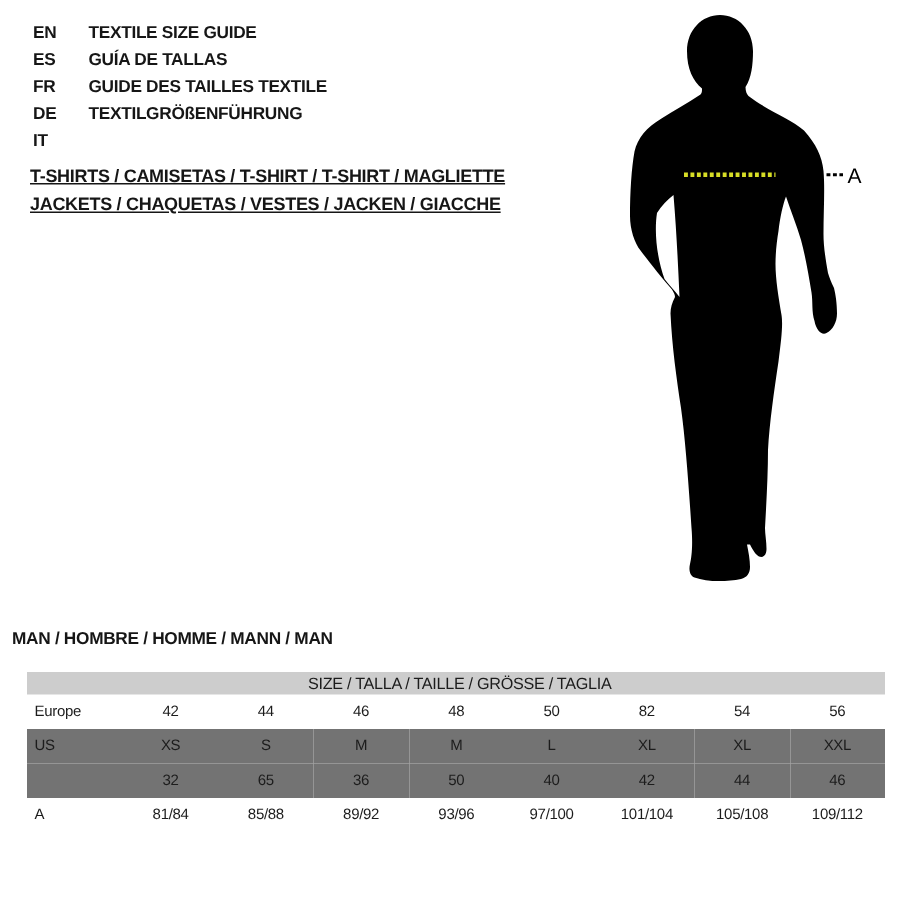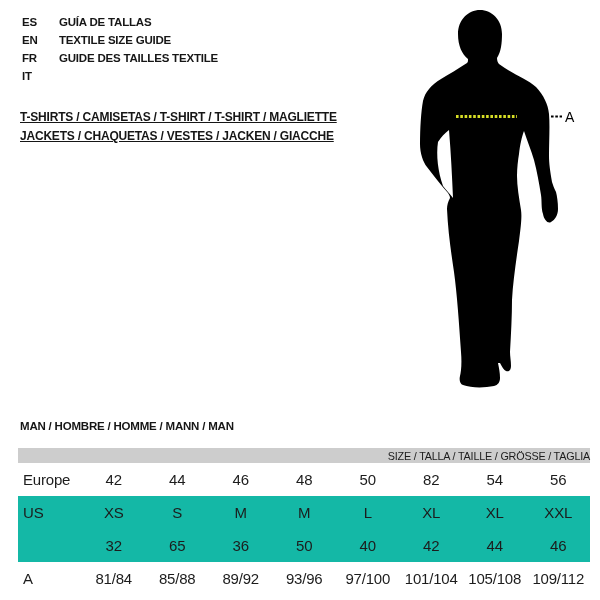--- a/index.html
+++ b/index.html
@@ -11,52 +11,56 @@
   .lang-list{position:absolute;left:22px;top:13px;}
   .lang-row{display:flex;height:18px;align-items:center;}
   .lang-code{width:37px;font-size:11.5px;font-weight:bold;letter-spacing:-0.2px;}
   .lang-label{font-size:11.5px;font-weight:bold;letter-spacing:-0.2px;white-space:nowrap;}
   
   .category-block{position:absolute;left:20px;top:108px;text-decoration:underline;}
   .category-line{font-size:12px;font-weight:bold;letter-spacing:-0.2px;line-height:18.5px;white-space:nowrap;}
   
   .figure-wrap{position:absolute;left:405px;top:5px;width:175px;height:390px;}
   
-  .section-title{position:absolute;left:20px;top:420px;font-size:11.5px;font-weight:bold;letter-spacing:-0.2px;}
+  .section-title{position:absolute;left:8px;top:420px;font-size:11.5px;font-weight:bold;letter-spacing:-0.2px;}
   
   .size-table{position:absolute;left:18px;top:448px;width:572px;border-collapse:collapse;table-layout:fixed;}
   .size-table th{
-    background:#cdcdcd;text-align:right;font-weight:normal;font-size:10.8px;
+    background:#cdcdcd;text-align:center;font-weight:normal;font-size:10.8px;
     letter-spacing:-0.2px;padding:1px 0 1px 5px;height:13px;color:#1c1c1c;
   }
   .size-table td{
-    font-size:15px;letter-spacing:-0.2px;text-align:center;height:33px;padding:0;color:#1c1c1c;
+    font-size:10px;letter-spacing:-0.2px;text-align:center;height:23px;padding:0;color:#1c1c1c;
   }
   .size-table td.row-label{text-align:left;padding-left:5px;}
-  .size-table tr.band td{background:#14b8a6;}
+  .size-table tr.band td{background:#737373;}
   
   .footnote{position:absolute;left:20px;top:550px;font-size:11.5px;font-weight:bold;letter-spacing:-0.2px;}
 </style>
 </head>
 <body>
 
 <div id="canvas">
 
   <div class="lang-list">
     <div class="lang-row">
+      <span class="lang-code">EN</span>
+      <span class="lang-label">TEXTILE SIZE GUIDE</span>
+    </div>
+    <div class="lang-row">
       <span class="lang-code">ES</span>
       <span class="lang-label">GUÍA DE TALLAS</span>
     </div>
     <div class="lang-row">
-      <span class="lang-code">EN</span>
-      <span class="lang-label">TEXTILE SIZE GUIDE</span>
+      <span class="lang-code">FR</span>
+      <span class="lang-label">GUIDE DES TAILLES TEXTILE</span>
     </div>
     <div class="lang-row">
-      <span class="lang-code">FR</span>
-      <span class="lang-label">GUIDE DES TAILLES TEXTILE</span>
+      <span class="lang-code">DE</span>
+      <span class="lang-label">TEXTILGRÖßENFÜHRUNG</span>
     </div>
     <div class="lang-row">
       <span class="lang-code">IT</span>
     </div>
   </div>
 
   <div class="category-block">
     <div class="category-line">T-SHIRTS / CAMISETAS / T-SHIRT / T-SHIRT / MAGLIETTE</div>
     <div class="category-line">JACKETS / CHAQUETAS / VESTES / JACKEN / GIACCHE</div>
   </div>

